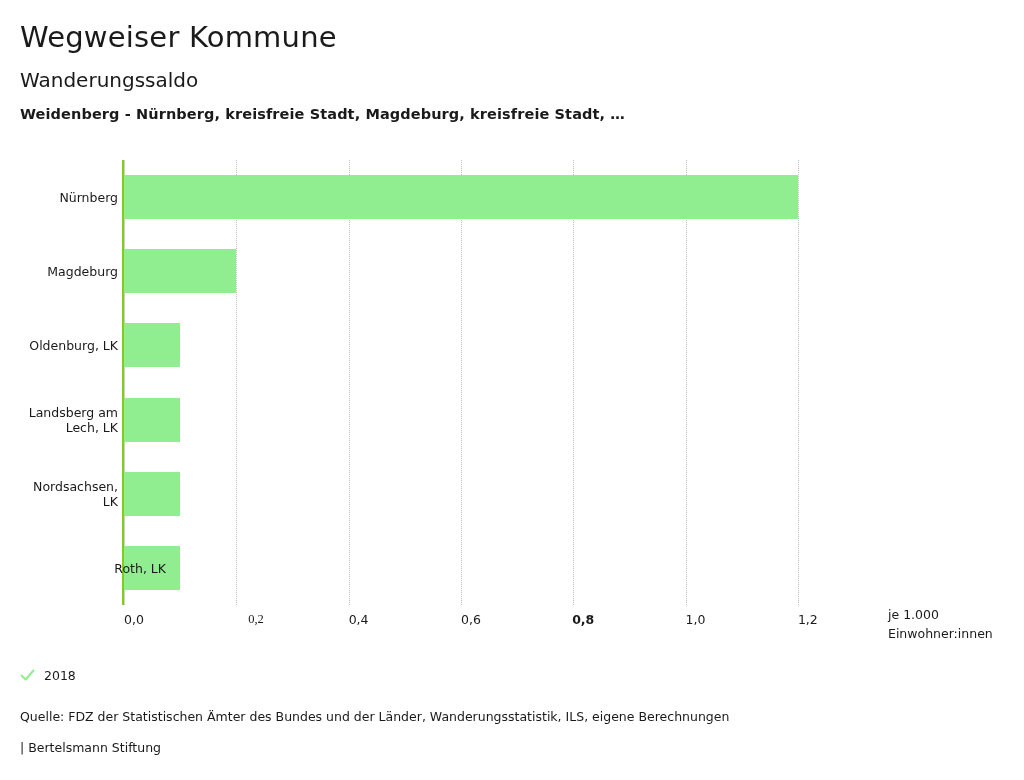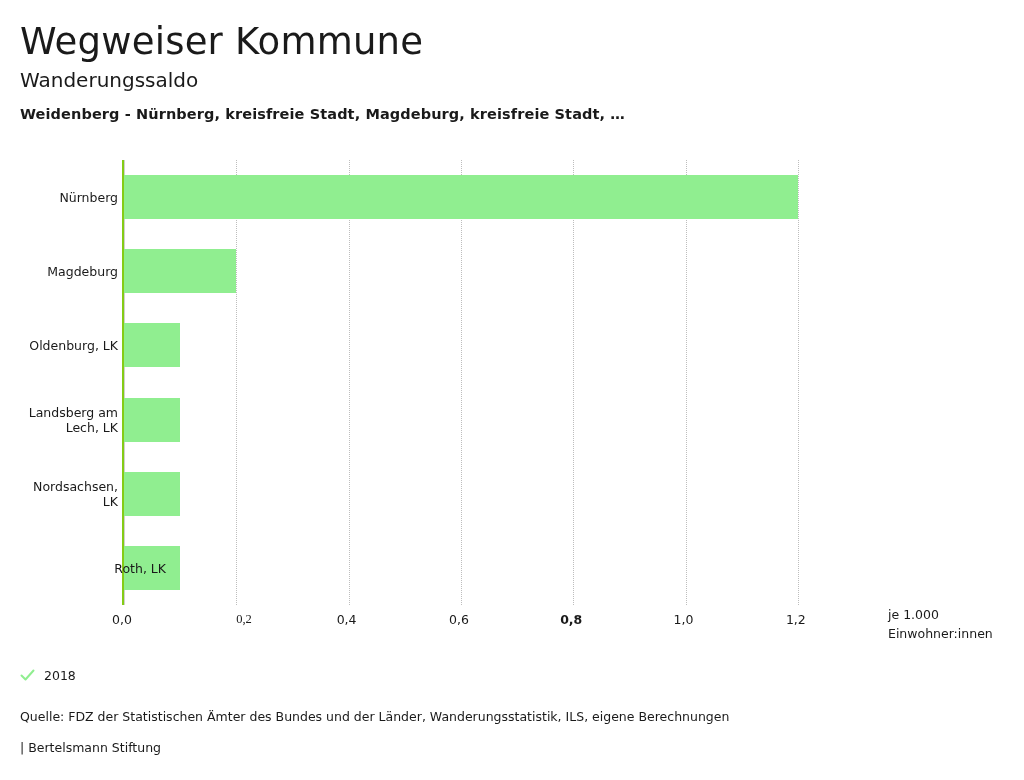--- a/index.html
+++ b/index.html
@@ -18,21 +18,21 @@
   .page {
     position: absolute;
     left: 0; top: 0;
     width: 1024px;
     height: 780px;
   }
   .title {
     position: absolute;
     left: 20px;
     top: 20px;
-    font-size: 37px;
+    font-size: 29px;
     font-weight: 400;
     letter-spacing: 0.2px;
     color: #1a1a1a;
     white-space: nowrap;
   }
   .subtitle {
     position: absolute;
     left: 20px;
     top: 68px;
     font-size: 20px;
@@ -99,20 +99,21 @@
   }
 
   
   .xtick {
     position: absolute;
     top: 612px;
     font-size: 12.5px;
     color: #1a1a1a;
     transform: translateX(-50%);
     white-space: nowrap;
+    margin-left: 12px;
   }
   .unit-label {
     position: absolute;
     left: 888px;
     top: 605px;
     font-size: 12.5px;
     line-height: 19px;
     color: #1a1a1a;
     white-space: pre-line;
   }

